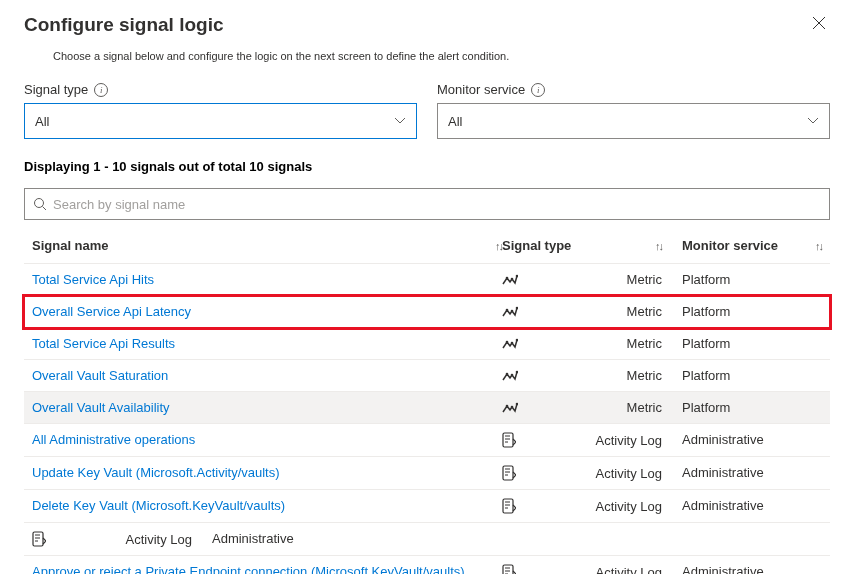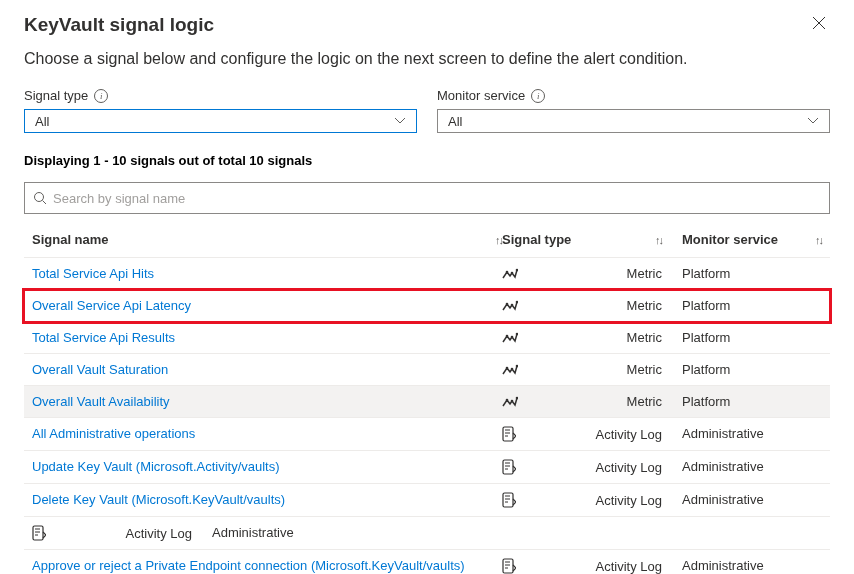--- a/index.html
+++ b/index.html
@@ -21,23 +21,24 @@
       font-weight: 600;
       color: #323130;
     }
     .close-btn {
       cursor: pointer;
       font-size: 16px;
       color: #605e5c;
       padding: 4px;
     }
     .subtitle {
-      font-size: 16px;
+      font-size: 11px;
       color: #323130;
       margin-bottom: 20px;
+      margin-left: 29px;
     }
     .filters {
       display: flex;
       gap: 20px;
       margin-bottom: 20px;
     }
     .filter-group { flex: 1; }
     .filter-label {
       display: flex;
       align-items: center;
@@ -54,21 +55,21 @@
       height: 14px;
       border: 1px solid #605e5c;
       border-radius: 50%;
       font-size: 9px;
       color: #605e5c;
       font-style: italic;
       font-family: serif;
     }
     .dropdown {
       width: 100%;
-      height: 24px;
+      height: 36px;
       border: 1px solid #8a8886;
       background: #fff;
       display: flex;
       align-items: center;
       justify-content: space-between;
       padding: 0 10px;
       cursor: pointer;
       font-size: 13px;
     }
     .dropdown.active { border-color: #0078d4; }
@@ -132,21 +133,21 @@
       color: #0078d4;
       cursor: pointer;
     }
     .type-cell { display: flex; align-items: center; gap: 6px; }
     .type-icon { display: inline-flex; width: 16px; color: #323130; }
   </style>
 </head>
 <body>
 
 <div class="header-row">
-  <div class="page-title">KeyVault signal logic</div>
+  <div class="page-title">Configure signal logic</div>
   <div class="close-btn">
     <svg width="14" height="14" viewBox="0 0 14 14">
         <path d="M1 1 L13 13 M13 1 L1 13" stroke="#323130" stroke-width="1" fill="none"></path>
       </svg>
   </div>
 </div>
 
 <div class="subtitle">Choose a signal below and configure the logic on the next screen to define the alert condition.</div>
 
 <div class="filters">

